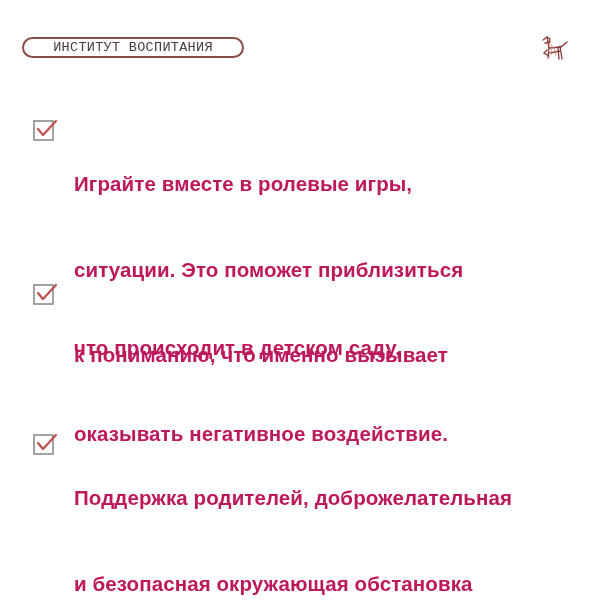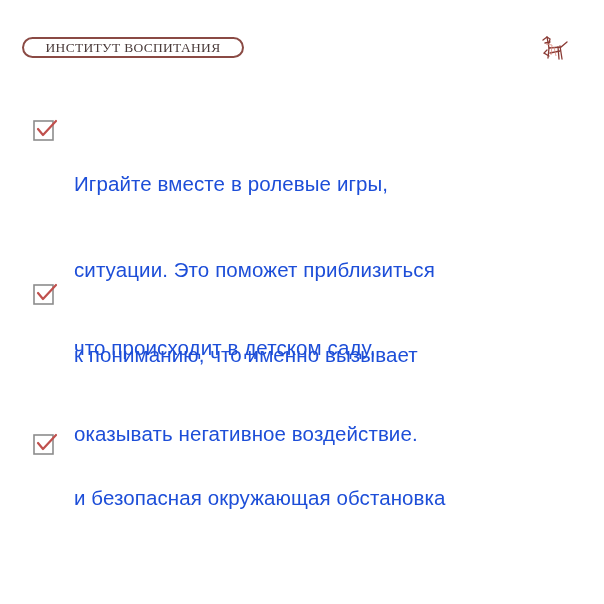--- a/index.html
+++ b/index.html
@@ -4,30 +4,30 @@
 <style>
   html, body { margin: 0; padding: 0; }
   body {
     width: 604px; height: 604px; background: #ffffff; position: relative; overflow: hidden;
     font-family: "DejaVu Sans", "Liberation Sans", sans-serif; color: #3a3a3a;
   }
   .brand-pill {
     position: absolute; left: 22px; top: 37px; height: 21px; width: 222px;
     border: 2px solid #8a4a44; border-radius: 12px; box-sizing: border-box;
     display: flex; align-items: center; justify-content: center;
-    font-family: Liberation Serif, serif; font-size: 13.5px; letter-spacing: 0.3px;
+    font-family: Liberation Mono, monospace; font-size: 13.5px; letter-spacing: 0.3px;
     color: #4a3b3a;
   }
   .logo { position: absolute; left: 540px; top: 34px; width: 32px; height: 30px; }
   .item { position: absolute; left: 33px; width: 540px; }
   .cb { position: absolute; left: 0; top: 5px; width: 26px; height: 26px; }
   .txt {
     position: absolute; left: 41px; top: 0; white-space: pre;
     font-family: "Liberation Sans", sans-serif; font-size: 20.5px; line-height: 28.5px;
-    color: #1d4ed8; letter-spacing: 0.1px;
+    color: #be185d; letter-spacing: 0.1px; font-weight: bold;
   }
   .txt .line { display: block; }
 </style>
 </head>
 <body>
 
 <div class="brand-pill">
   <span>ИНСТИТУТ ВОСПИТАНИЯ</span>
 </div>
 
@@ -70,18 +70,19 @@
     <span class="line">оказывать негативное воздействие.</span>
   </div>
 </div>
 
 <div class="item" style="top:427px;">
   <svg class="cb" viewBox="0 0 26 26">
     <rect x="1" y="3" width="19" height="19" fill="none" stroke="#8c8c8c" stroke-width="1.6"></rect>
     <path d="M5 11 L10 17 L23 3" fill="none" stroke="#c0504d" stroke-width="2.2" stroke-linecap="round" stroke-linejoin="round"></path>
   </svg>
   <div class="txt">
+    <span class="line">Поддержка родителей, доброжелательная</span>
     <span class="line">и безопасная окружающая обстановка</span>
     
     
     
   </div>
 </div>
 
 </body></html>

